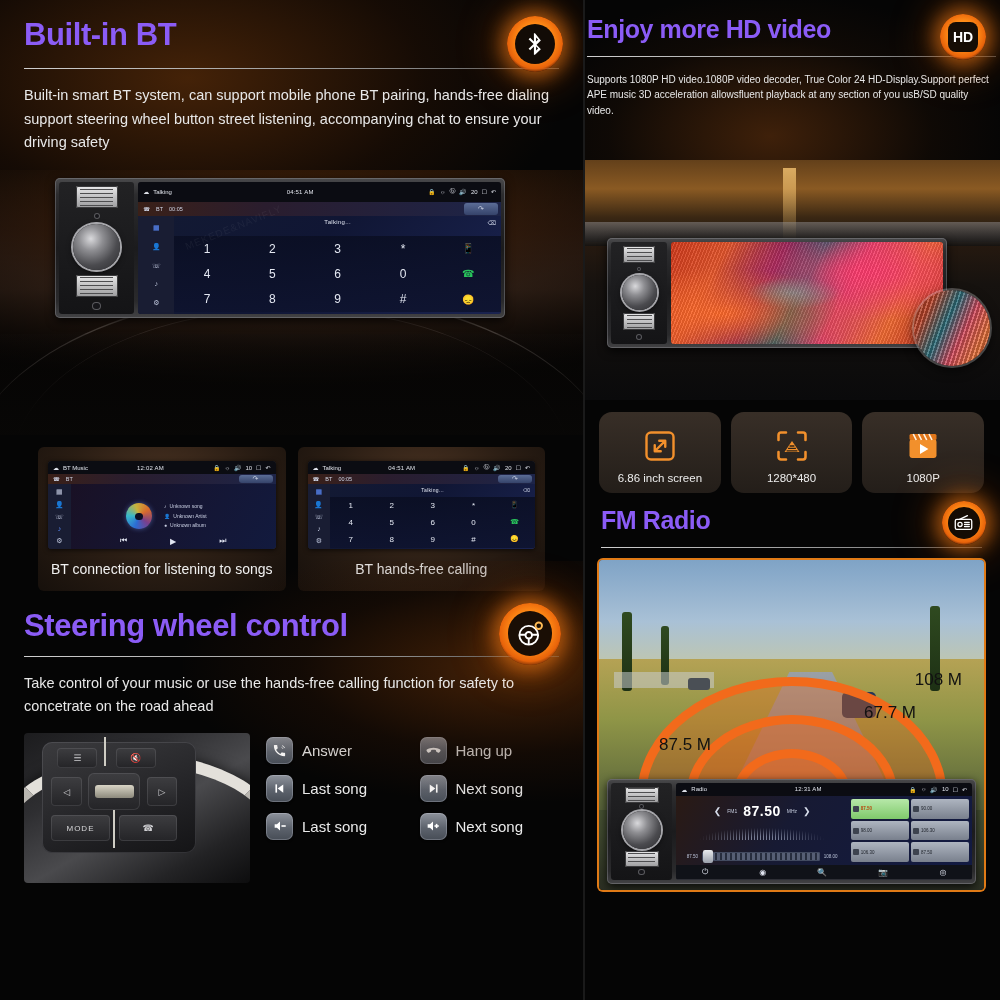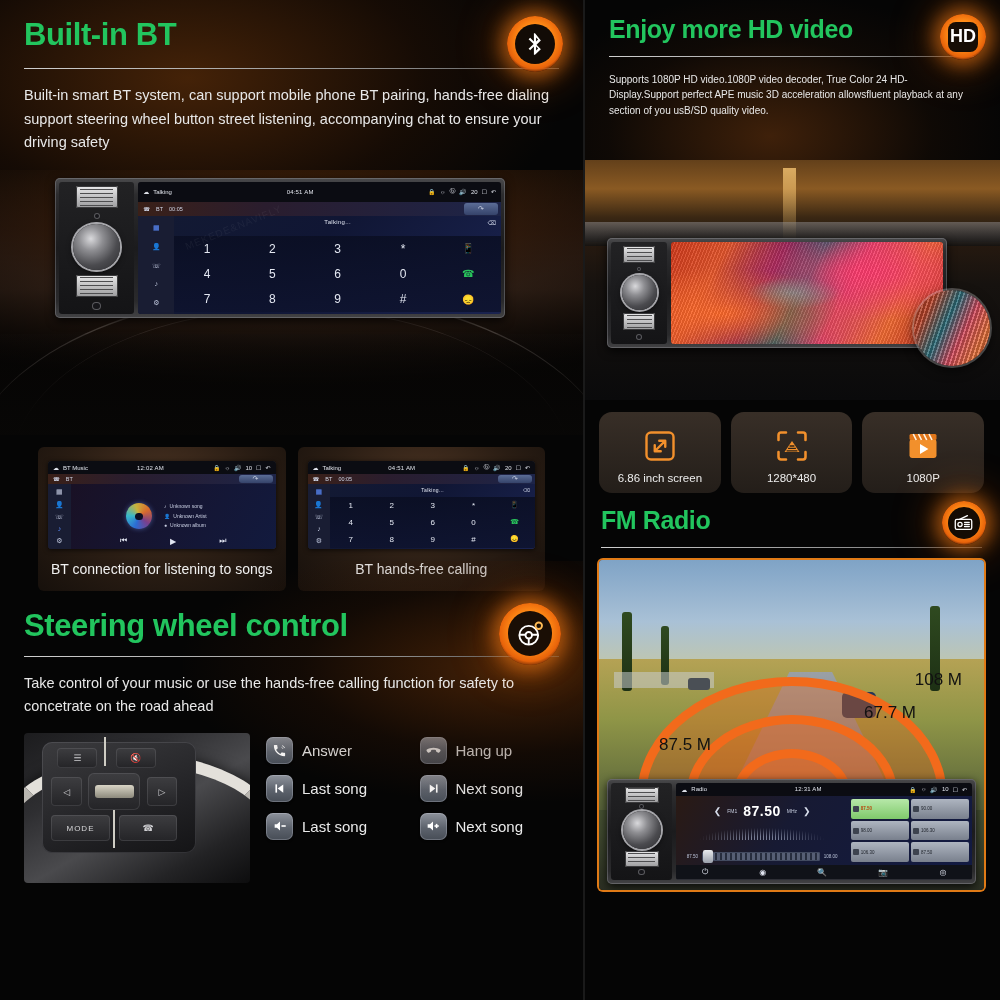--- a/index.html
+++ b/index.html
@@ -8,21 +8,21 @@
 
   .page { position:relative; width:1000px; height:1000px; display:flex; background:#000; }
   .divider { position:absolute; left:583px; top:0; width:2px; height:1000px; background:#1a1a1a; z-index:40; }
 
   .panel { position:relative; height:1000px; overflow:hidden; }
   .panel-left { width:583px; background:#050505; }
   .panel-right { width:417px; background:#050505; }
 
   
   .sec-head { position:relative; padding:0 24px; }
-  .sec-title { font-size:31px; font-weight:bold; letter-spacing:-0.4px; color:#22c55e; line-height:1.1; }
+  .sec-title { font-size:31px; font-weight:bold; letter-spacing:-0.4px; color:#8b5cf6; line-height:1.1; }
   .sec-title.small { font-size:25px; }
   .sec-rule { height:1px; background:linear-gradient(90deg,#cfcfcf 0%, #8c8c8c 70%, #4a4a4a 100%); margin-top:16px; }
   .sec-rule.thin { margin-top:13px; }
   .sec-desc { font-size:14.5px; line-height:1.62; color:#e8e8e8; margin-top:15px; font-weight:400; }
   .sec-desc.sm { font-size:10px; line-height:1.55; }
 
   .badge { position:absolute; border-radius:50%; display:flex; align-items:center; justify-content:center; }
   .badge-ring {
     background:radial-gradient(circle at 50% 45%, #ffb347 0%, #ff8a16 42%, #e8630a 66%, rgba(180,60,4,0.30) 78%, rgba(120,40,2,0.0) 100%);
     box-shadow:0 0 18px 6px rgba(255,130,20,0.55), 0 0 40px 14px rgba(255,110,10,0.22);
@@ -533,25 +533,25 @@
           </div>
         </div>
       </div>
     </div>
   </div>
 
   <div class="panel panel-right">
 
     <div style="position:relative;height:160px;padding-top:16px;">
       <div style="position:absolute;inset:0;background:radial-gradient(ellipse at 45% 85%, rgba(110,55,14,0.55) 0%, rgba(40,20,6,0.28) 50%, rgba(0,0,0,0) 75%);"></div>
-      <div class="sec-head" style="position:relative;padding:0 26px;">
+      <div class="sec-head" style="position:relative;padding:0 4px;">
         <div class="sec-title small">Enjoy more HD video</div>
         <div class="badge badge-ring" style="right:14px; top:-2px; width:46px; height:46px;">
           <div class="badge-inner" style="border-radius:26%; width:66%; height:66%; background:#160d05;">
-            <span style="font-size:18px;font-weight:bold;color:#fff;">HD</span>
+            <span style="font-size:14px;font-weight:bold;color:#fff;">HD</span>
           </div>
         </div>
         <div class="sec-rule thin" style="margin-top:12px;"></div>
         <div class="sec-desc sm">Supports 1080P HD video.1080P video decoder, True Color 24 HD-Display.Support perfect APE music 3D acceleration allowsfluent playback at any section of you usB/SD quality video.</div>
       </div>
     </div>
 
     <div class="hd-dash">
       <div class="road"></div>
       <div style="position:absolute;left:0;top:26%;width:100%;height:10%;background:linear-gradient(180deg,rgba(160,160,165,0.45),rgba(20,18,16,0.9));"></div>

